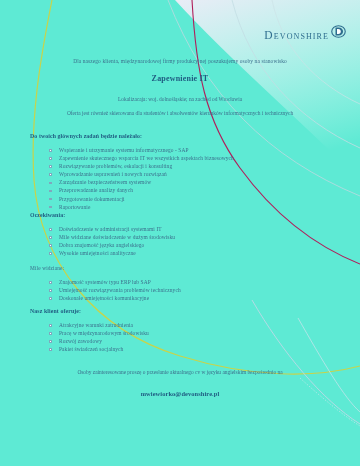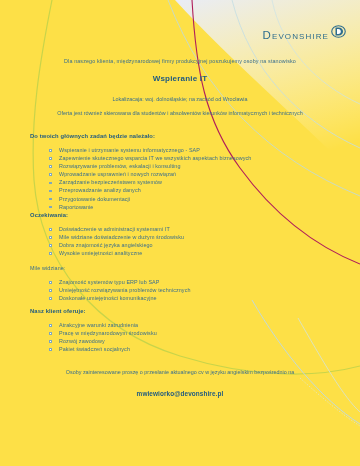--- a/index.html
+++ b/index.html
@@ -5,22 +5,22 @@
   html, body {
     margin: 0;
     padding: 0;
     background: #ffffff;
   }
   .page {
     position: relative;
     width: 360px;
     height: 466px;
     overflow: hidden;
-    background: #fde047;
-    font-family: Liberation Sans, sans-serif;
+    background: #5eead4;
+    font-family: Liberation Serif, serif;
     color: #2e6d8e;
   }
   .bg-svg {
     position: absolute;
     left: 0;
     top: 0;
     width: 360px;
     height: 466px;
     pointer-events: none;
   }
@@ -203,21 +203,21 @@
         <span class="cap">D</span><span>evonshire</span>
       </div>
       <svg class="logo-mark" viewBox="0 0 30 30">
         <ellipse cx="15" cy="15" rx="13.5" ry="11.5" fill="none" stroke="#2e6d8e" stroke-width="2.2"></ellipse>
         <path d="M 9 7 L 15 7 C 21 7 24 11 24 15 C 24 19 21 23 15 23 L 9 23 Z" fill="#2e6d8e"></path>
         <path d="M 12 10 L 14.5 10 C 18 10 19.5 12.2 19.5 15 C 19.5 17.8 18 20 14.5 20 L 12 20 Z" fill="#ffffff"></path>
       </svg>
     </div>
 
     <div class="intro">Dla naszego klienta, międzynarodowej firmy produkcyjnej poszukujemy osoby na stanowisko</div>
-    <div class="job-title">Wspieranie IT</div>
+    <div class="job-title">Zapewnienie IT</div>
     <div class="location">Lokalizacaja: woj. dolnośląskie; na zachód od Wrocławia</div>
     <div class="students">Oferta jest również skierowana dla studentów i absolwentów kierunków informatycznych i technicznych</div>
 
     <div class="section s1">
       <p class="section-heading">Do twoich głównych zadań będzie należało:</p>
       <ul class="bullets">
         <li>Wspieranie i utrzymanie systemu informatycznego - SAP</li>
         <li>Zapewnienie skutecznego wsparcia IT we wszystkich aspektach biznesowych</li>
         <li>Rozwiązywanie problemów, eskalacji i konsulting</li>
         <li>Wprowadzanie usprawnień i nowych rozwiązań</li>

